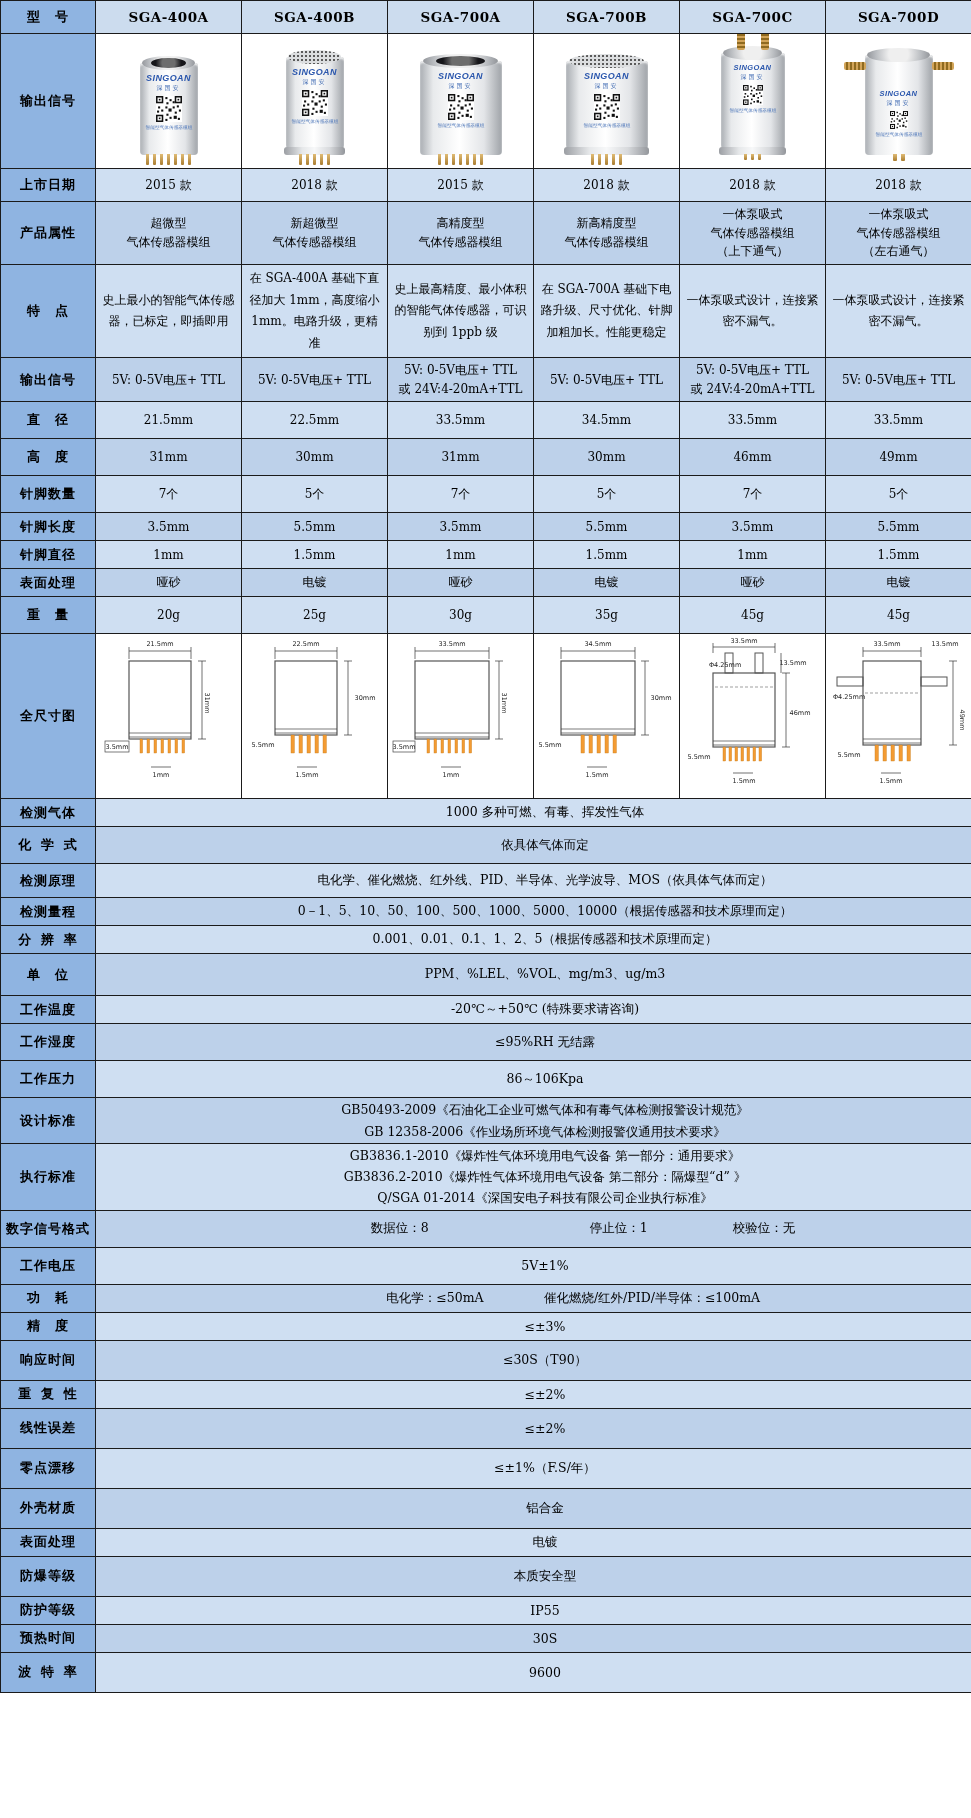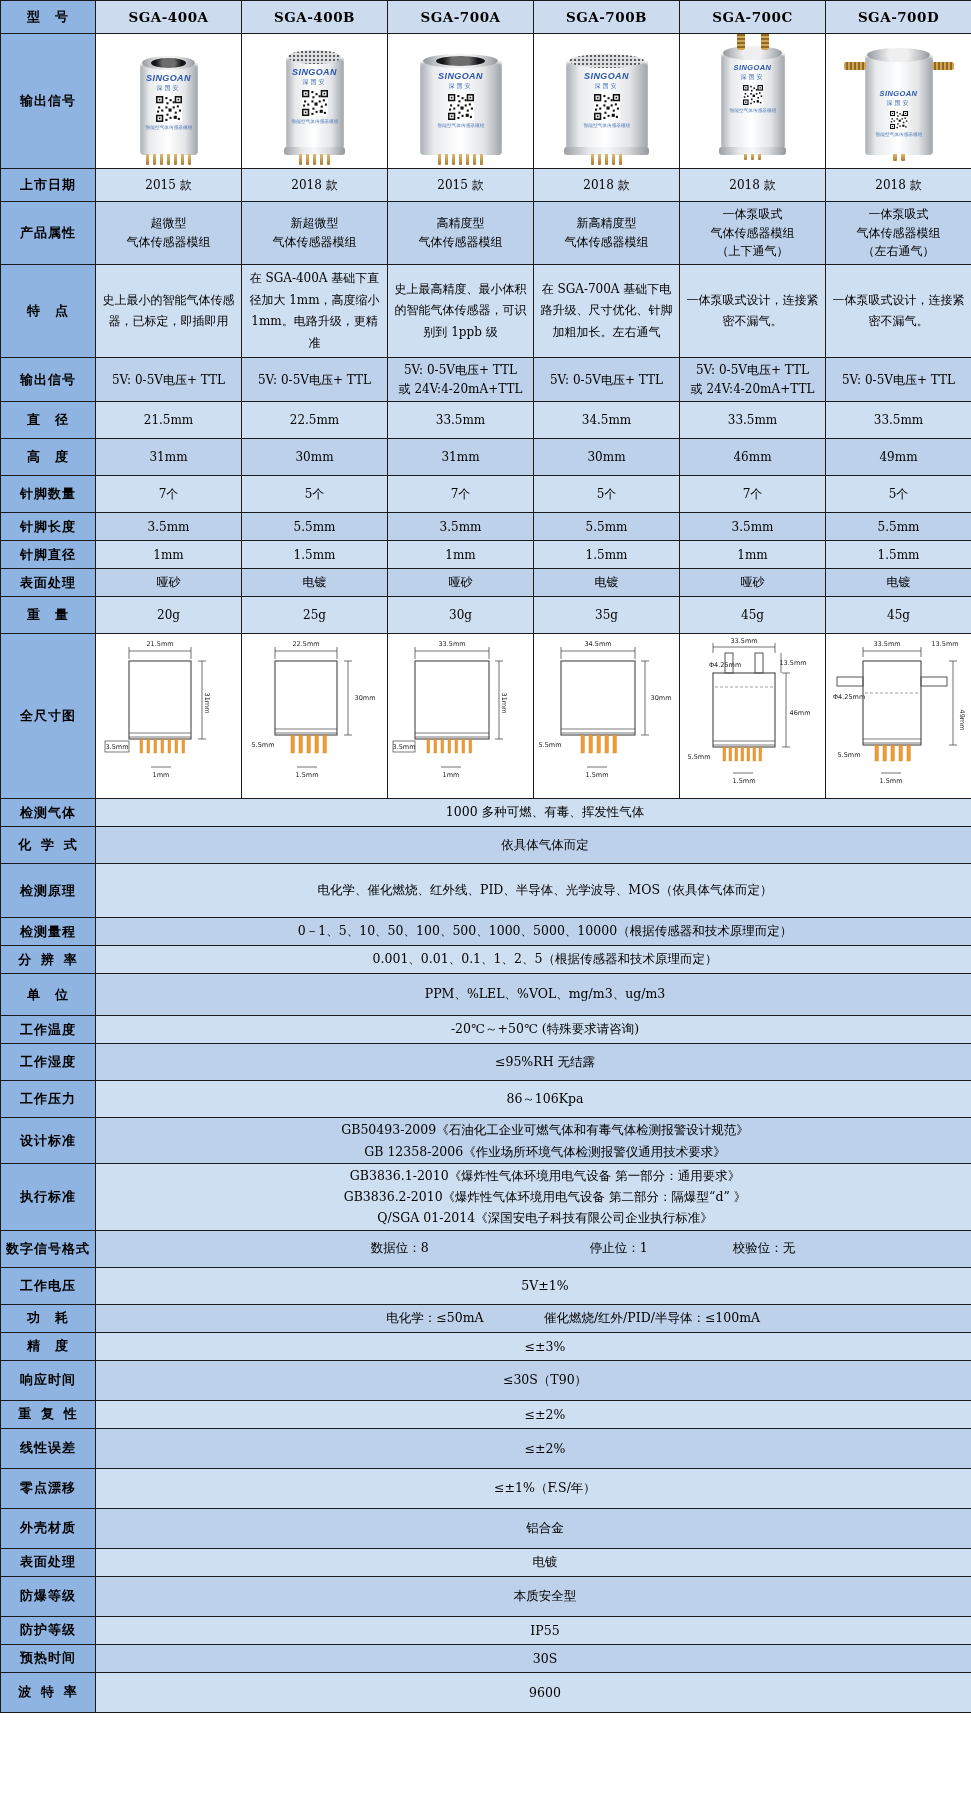--- a/index.html
+++ b/index.html
@@ -14,21 +14,21 @@
   td.white{background:#fff;text-align:center;vertical-align:middle;}
   th.model{background:#ccdcee;font-family:"DejaVu Serif",serif;font-weight:bold;font-size:13.5px;letter-spacing:.5px;}
   td.full{font-family:"DejaVu Serif","Liberation Serif",serif;font-size:12.5px;text-align:center;padding-left:24px;}
   .ml{white-space:pre-line;line-height:1.55;}
   .feat{padding:3px 6px;line-height:1.8;font-size:12px;}
   .lines div{line-height:1.7;}
   .part{display:inline-block;}
   .p210{width:210px;} .p220{width:220px;}
   
   .h33{height:33px}.h135{height:135px}.h63{height:63px}.h87{height:87px}.h44{height:44px}
-  .h37{height:37px}.h38{height:28px}.h40{height:40px}.h42{height:42px}.h45{height:54px}
+  .h37{height:37px}.h38{height:28px}.h40{height:40px}.h42{height:42px}.h45{height:34px}
   .h62{height:62px}.h150{height:150px}
   
   .photo-wrap{display:flex;align-items:flex-end;justify-content:center;height:128px;padding-top:4px;}
   .sensor{display:flex;flex-direction:column;align-items:center;position:relative;}
   .cap{width:92%;height:14px;border-radius:50%;background:radial-gradient(circle at 50% 45%,#efefef 30%,#b9bcc0 70%,#8f9297);position:relative;z-index:2;margin-bottom:-7px;}
   .cap .hole{position:absolute;left:18%;right:18%;top:2px;bottom:2px;border-radius:50%;
              background:radial-gradient(circle,#6d6d6d 35%,#16161a 70%);}
   .cap.dots{background:#dcdee0;background-image:radial-gradient(#5a5a5a .8px,transparent 1px);background-size:4px 4px;}
   .bodyc{width:100%;border-radius:3px 3px 4px 4px;
          background:linear-gradient(90deg,#a9adb2,#e8eaec 16%,#ffffff 48%,#e3e5e8 78%,#9fa3a8);
@@ -287,21 +287,21 @@
 （上下通气）</td>
   <td class="val ml">一体泵吸式
 气体传感器模组
 （左右通气）</td>
 </tr>
 <tr class="h87 rl">
   <th class="lbl">特　点</th>
   <td class="val feat">史上最小的智能气体传感器，已标定，即插即用</td>
   <td class="val feat">在 SGA-400A 基础下直径加大 1mm，高度缩小 1mm。电路升级，更精准</td>
   <td class="val feat">史上最高精度、最小体积的智能气体传感器，可识别到 1ppb 级</td>
-  <td class="val feat">在 SGA-700A 基础下电路升级、尺寸优化、针脚加粗加长。左右通气</td>
+  <td class="val feat">在 SGA-700A 基础下电路升级、尺寸优化、针脚加粗加长。性能更稳定</td>
   <td class="val feat">一体泵吸式设计，连接紧密不漏气。</td>
   <td class="val feat">一体泵吸式设计，连接紧密不漏气。</td>
 </tr>
 <tr class="h44 rd">
   <th class="lbl">输出信号</th>
   <td class="val ml">5V: 0-5V电压+ TTL</td>
   <td class="val ml">5V: 0-5V电压+ TTL</td>
   <td class="val ml">5V: 0-5V电压+ TTL
 或 24V:4-20mA+TTL</td>
   <td class="val ml">5V: 0-5V电压+ TTL</td>

